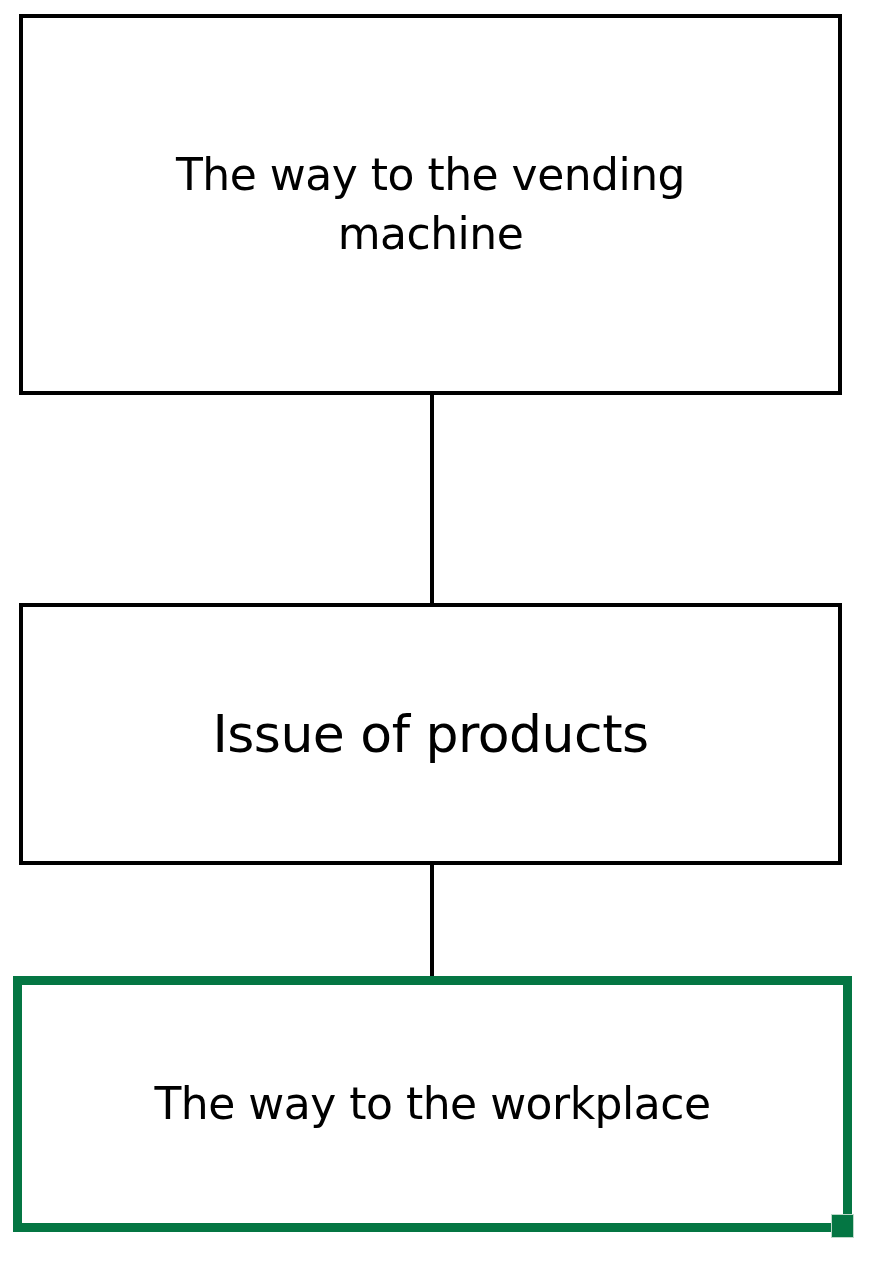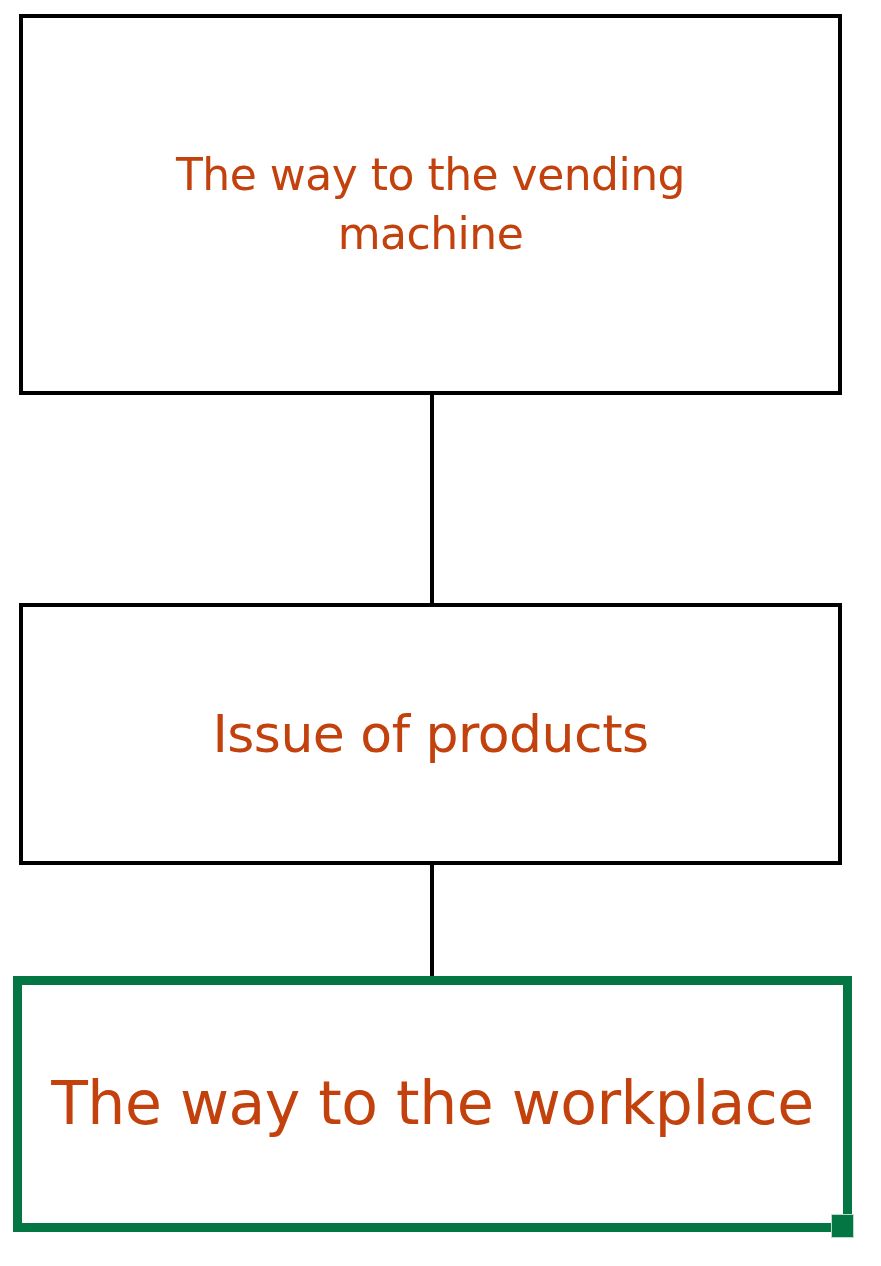--- a/index.html
+++ b/index.html
@@ -24,21 +24,21 @@
     position: absolute;
     box-sizing: border-box;
     background: #ffffff;
     display: flex;
     align-items: center;
     justify-content: center;
     text-align: center;
   }
   .node-label {
     font-family: "DejaVu Sans", sans-serif;
-    color: #c2410c;
+    color: #000000;
     line-height: 1.32;
     letter-spacing: -0.5px;
     white-space: pre-line;
     padding: 0 6px;
   }
 
   
   .node.plain {
     border: 4px solid #000000;
   }
@@ -73,18 +73,18 @@
 
   <div class="edge" style="left:430px; top:393px; width:4px; height:212px;"></div>
 
   <div class="node plain" style="left:19px; top:603px; width:823px; height:262px;">
     <div class="node-label" style="font-size:52px;">Issue of products</div>
   </div>
 
   <div class="edge" style="left:430px; top:863px; width:4px; height:115px;"></div>
 
   <div class="node selected" style="left:13px; top:976px; width:839px; height:256px;">
-    <div class="node-label" style="font-size:60px;">The way to the workplace</div>
+    <div class="node-label" style="font-size:44px;">The way to the workplace</div>
   </div>
 
   <div class="handle" style="left:831px; top:1214px; width:23px; height:24px;"></div>
 
 </div>
 
 </body></html>

